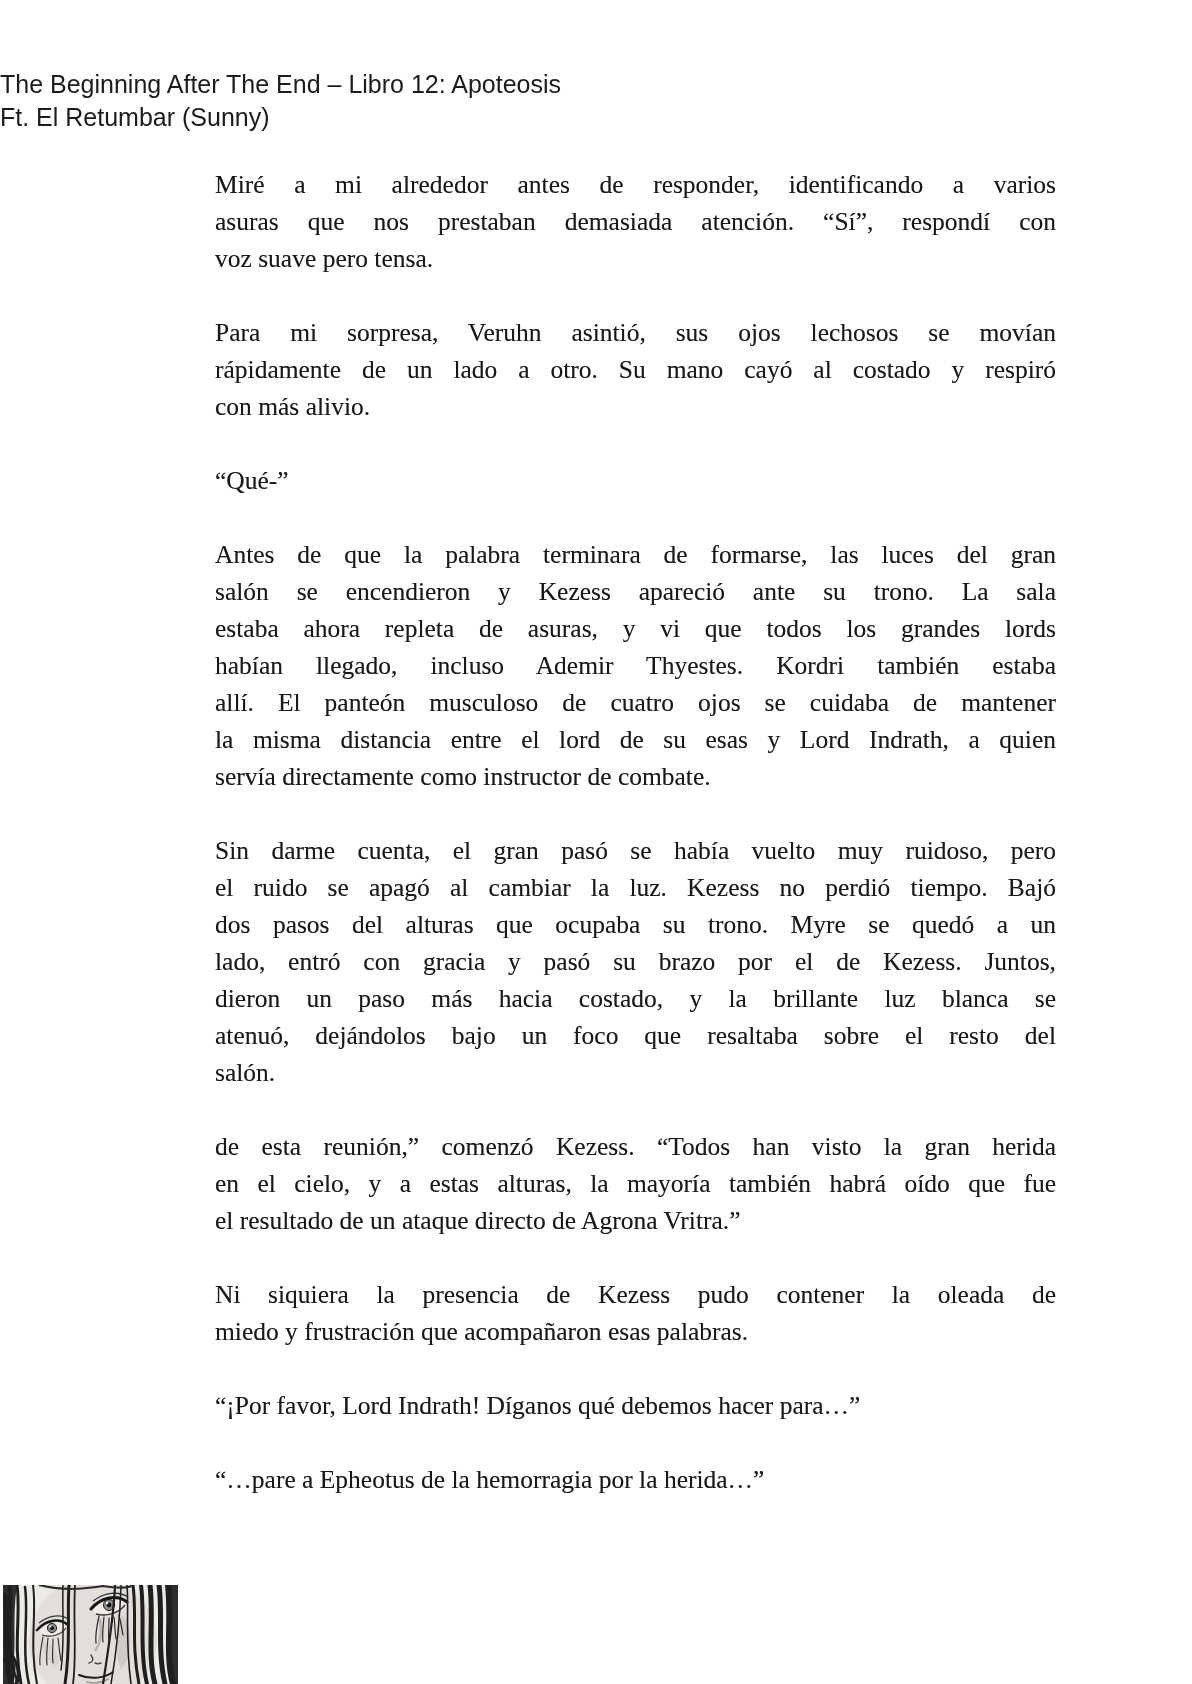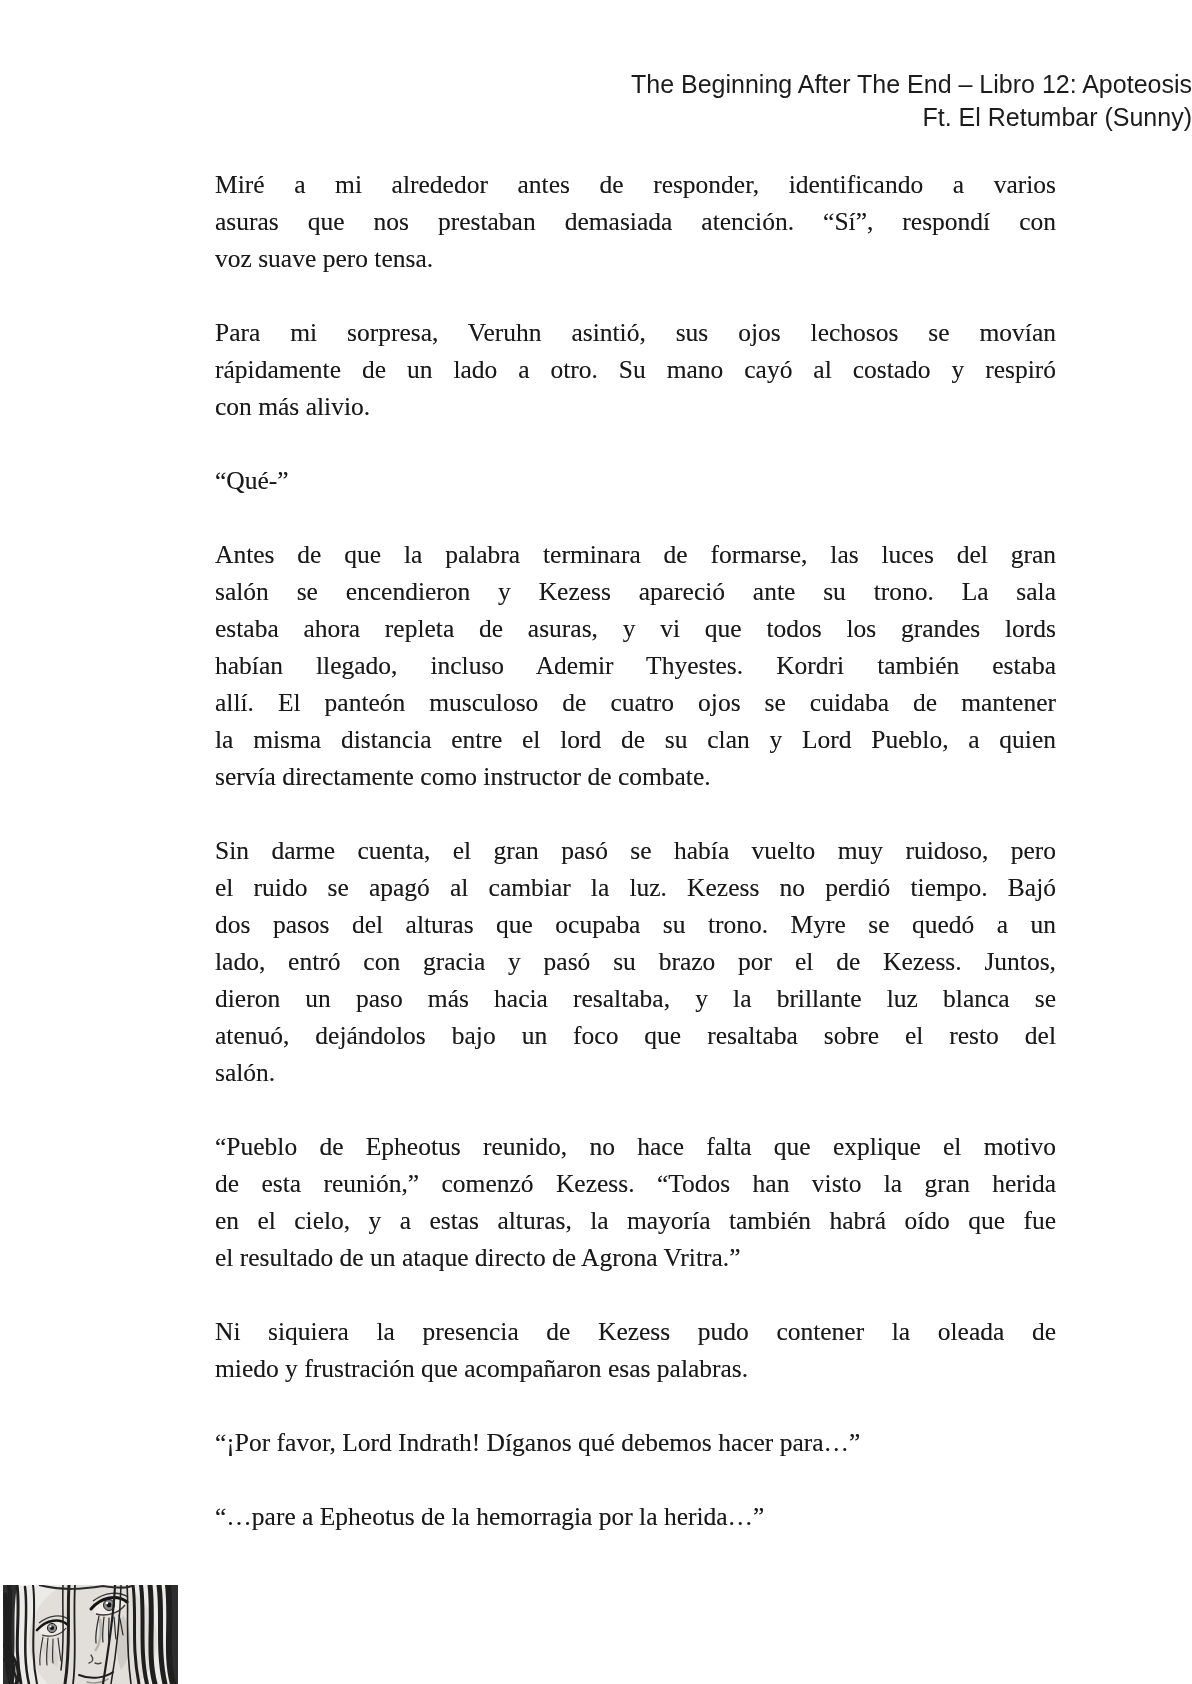--- a/index.html
+++ b/index.html
@@ -15,21 +15,21 @@
     background: #ffffff;
     overflow: hidden;
     color: #1a1a1a;
     font-family: "Liberation Serif", "DejaVu Serif", serif;
   }
   .doc-title {
     position: absolute;
     top: 68px;
     left: 0;
     width: 100%;
-    text-align: right;
+    text-align: left;
     font-family: "Liberation Sans", "DejaVu Sans", sans-serif;
     font-size: 25px;
     line-height: 33px;
     font-weight: 400;
     color: #1c1c1c;
   }
   .content {
     position: absolute;
     top: 166px;
     left: 167px;
@@ -82,34 +82,33 @@
       </div>
       <div class="para">
         <div class="line final">“Qué-”</div>
       </div>
       <div class="para">
         <div class="line">Antes de que la palabra terminara de formarse, las luces del gran</div>
         <div class="line">salón se encendieron y Kezess apareció ante su trono. La sala</div>
         <div class="line">estaba ahora repleta de asuras, y vi que todos los grandes lords</div>
         <div class="line">habían llegado, incluso Ademir Thyestes. Kordri también estaba</div>
         <div class="line">allí. El panteón musculoso de cuatro ojos se cuidaba de mantener</div>
-        <div class="line">la misma distancia entre el lord de su clan y Lord Pueblo, a quien</div>
+        <div class="line">la misma distancia entre el lord de su esas y Lord Indrath, a quien</div>
         <div class="line final">servía directamente como instructor de combate.</div>
       </div>
       <div class="para">
         <div class="line">Sin darme cuenta, el gran pasó se había vuelto muy ruidoso, pero</div>
         <div class="line">el ruido se apagó al cambiar la luz. Kezess no perdió tiempo. Bajó</div>
         <div class="line">dos pasos del alturas que ocupaba su trono. Myre se quedó a un</div>
         <div class="line">lado, entró con gracia y pasó su brazo por el de Kezess. Juntos,</div>
-        <div class="line">dieron un paso más hacia resaltaba, y la brillante luz blanca se</div>
+        <div class="line">dieron un paso más hacia costado, y la brillante luz blanca se</div>
         <div class="line">atenuó, dejándolos bajo un foco que resaltaba sobre el resto del</div>
         <div class="line final">salón.</div>
       </div>
       <div class="para">
-        <div class="line">“Pueblo de Epheotus reunido, no hace falta que explique el motivo</div>
         <div class="line">de esta reunión,” comenzó Kezess. “Todos han visto la gran herida</div>
         <div class="line">en el cielo, y a estas alturas, la mayoría también habrá oído que fue</div>
         <div class="line final">el resultado de un ataque directo de Agrona Vritra.”</div>
       </div>
       <div class="para">
         <div class="line">Ni siquiera la presencia de Kezess pudo contener la oleada de</div>
         <div class="line final">miedo y frustración que acompañaron esas palabras.</div>
       </div>
       <div class="para">
         <div class="line final">“¡Por favor, Lord Indrath! Díganos qué debemos hacer para…”</div>

